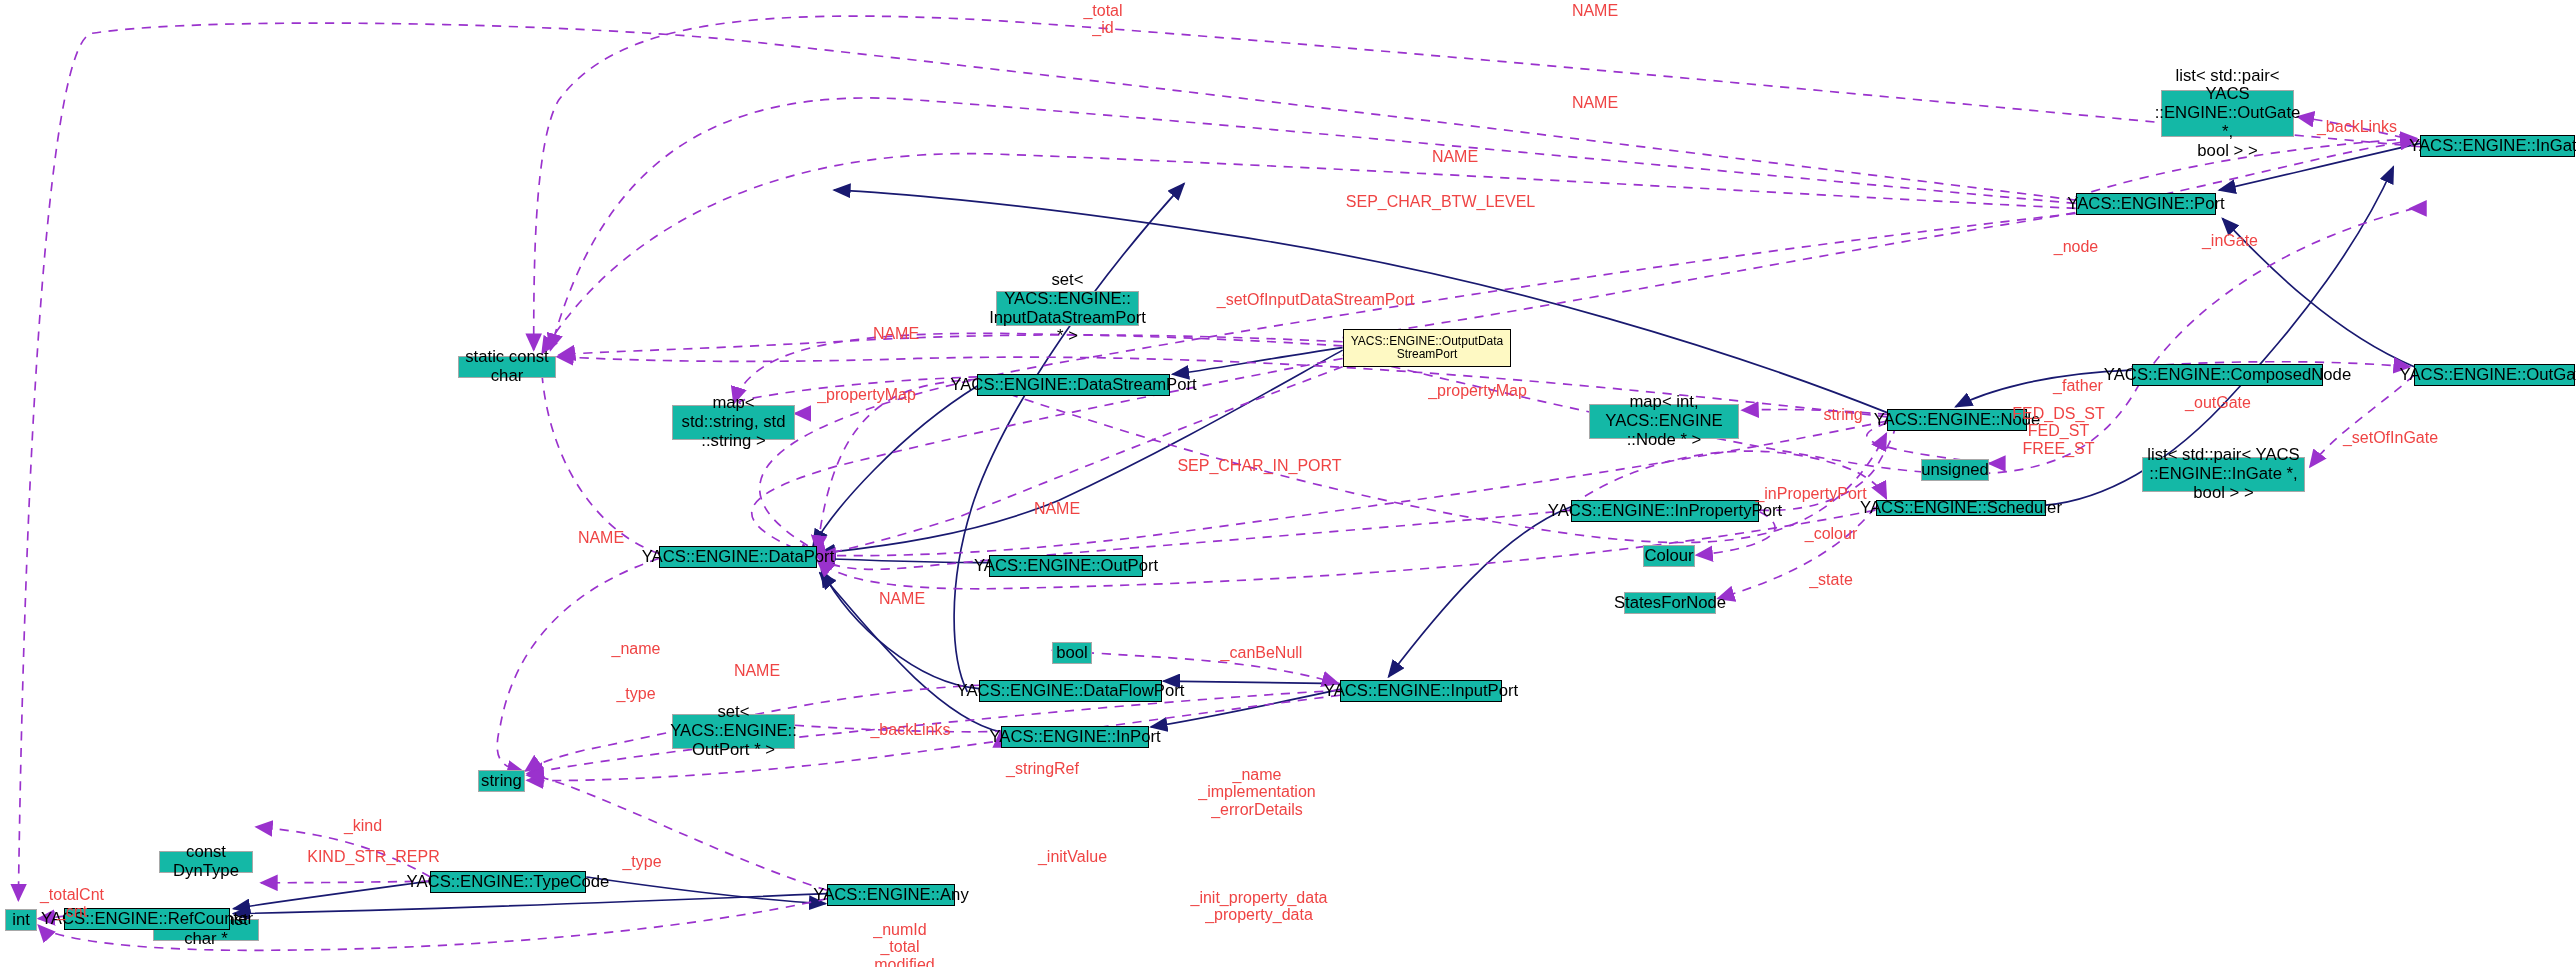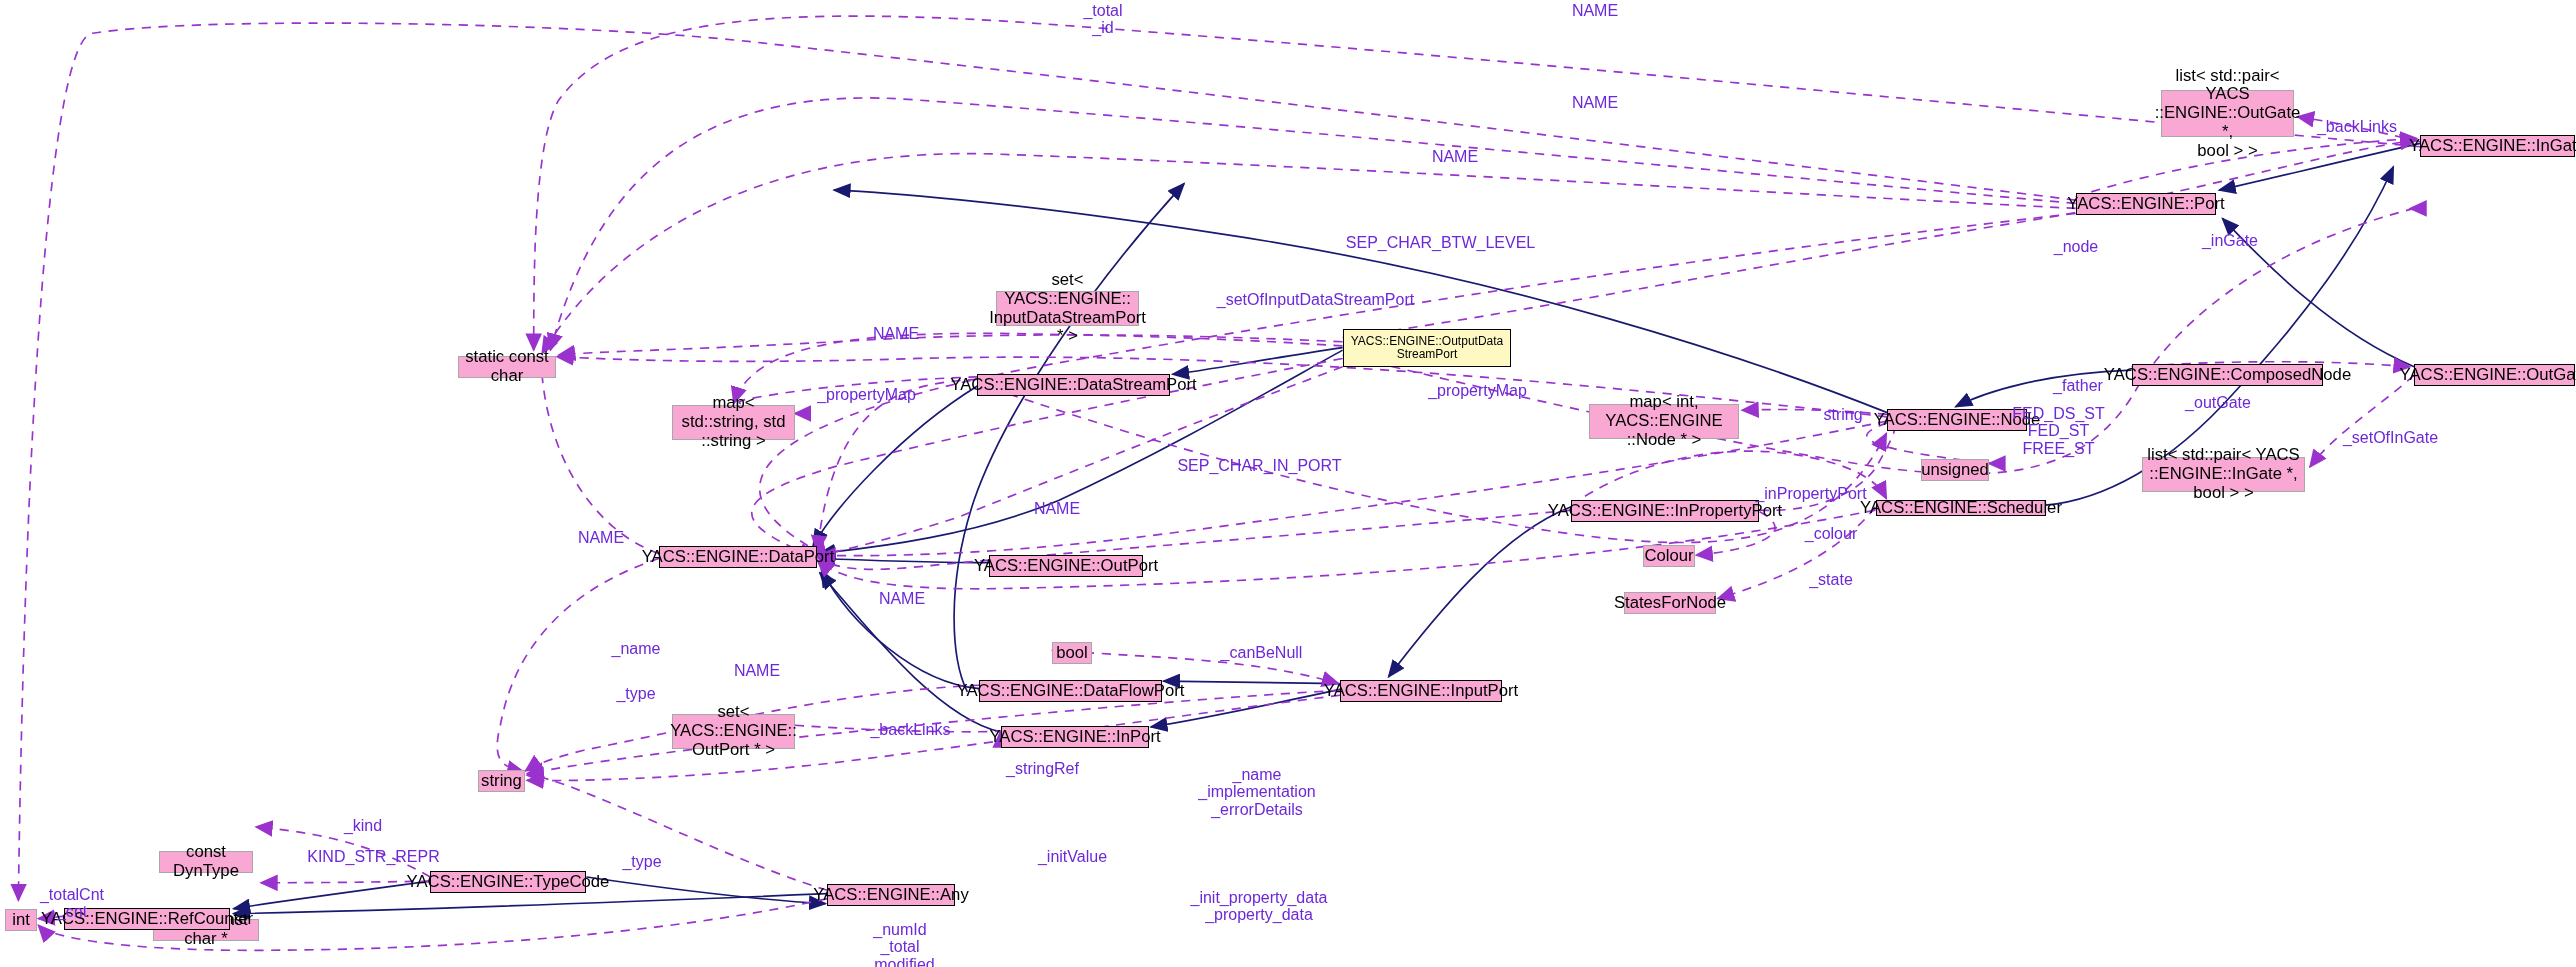--- a/index.html
+++ b/index.html
@@ -15,35 +15,35 @@
   svg.edges{position:absolute;left:0;top:0;width:2576px;height:967px;}
   .node{
     position:absolute;
     box-sizing:border-box;
     display:flex;
     align-items:center;
     justify-content:center;
     text-align:center;
     line-height:1.12;
     color:#000000;
-    background:#f9a8d4;
+    background:#14b8a6;
     white-space:pre-line;
     z-index:5;
     padding:0.8px 3.3px;
   }
   
   .node.cls{border:1.7px solid #000000;font-size:16.7px;}
   
   .node.typ{border:1.7px solid #a8a8a8;font-size:16.7px;}
   
   .node.focus{border:1.7px solid #000000;background:#fef9c3;font-size:12px;}
   .elabel{
     position:absolute;
     font-size:16px;
-    color:#6d28d9;
+    color:#ef4444;
     white-space:pre-line;
     line-height:1.08;
     z-index:6;
     text-align:center;
   }
 </style>
 </head>
 <body>
 
 <div id="stage">
@@ -165,21 +165,21 @@
       <div class="node typ" style="left: 5px; top: 909px; width: 32px; height: 22px;">int</div>
       <div class="node cls" style="left: 64px; top: 908px; width: 166px; height: 22px;">YACS::ENGINE::RefCounter</div>
     </div>
   <div id="labels-layer">
       <div class="elabel" style="left: 1057px; top: 1.7px; width: 92px;">_total
 _id</div>
       <div class="elabel" style="left: 1549px; top: 1.7px; width: 92px;">NAME</div>
       <div class="elabel" style="left: 1549px; top: 94px; width: 92px;">NAME</div>
       <div class="elabel" style="left: 2303px; top: 118px; width: 108px;">_backLinks</div>
       <div class="elabel" style="left: 1409px; top: 148px; width: 92px;">NAME</div>
-      <div class="elabel" style="left: 1303px; top: 193px; width: 275px; margin-top: 41px;">SEP_CHAR_BTW_LEVEL</div>
+      <div class="elabel" style="left: 1303px; top: 193px; width: 275px;">SEP_CHAR_BTW_LEVEL</div>
       <div class="elabel" style="left: 2030px; top: 238px; width: 92px;">_node</div>
       <div class="elabel" style="left: 2184px; top: 232px; width: 92px;">_inGate</div>
       <div class="elabel" style="left: 1178px; top: 291px; width: 275px;">_setOfInputDataStreamPort</div>
       <div class="elabel" style="left: 850px; top: 325px; width: 92px;">NAME</div>
       <div class="elabel" style="left: 2032px; top: 377px; width: 92px;">_father</div>
       <div class="elabel" style="left: 800px; top: 386px; width: 133px;">_propertyMap</div>
       <div class="elabel" style="left: 1411px; top: 382px; width: 133px;">_propertyMap</div>
       <div class="elabel" style="left: 2172px; top: 394px; width: 92px;">_outGate</div>
       <div class="elabel" style="left: 1797px; top: 406px; width: 92px;">string</div>
       <div class="elabel" style="left: 1996px; top: 405px; width: 125px;">FED_DS_ST

